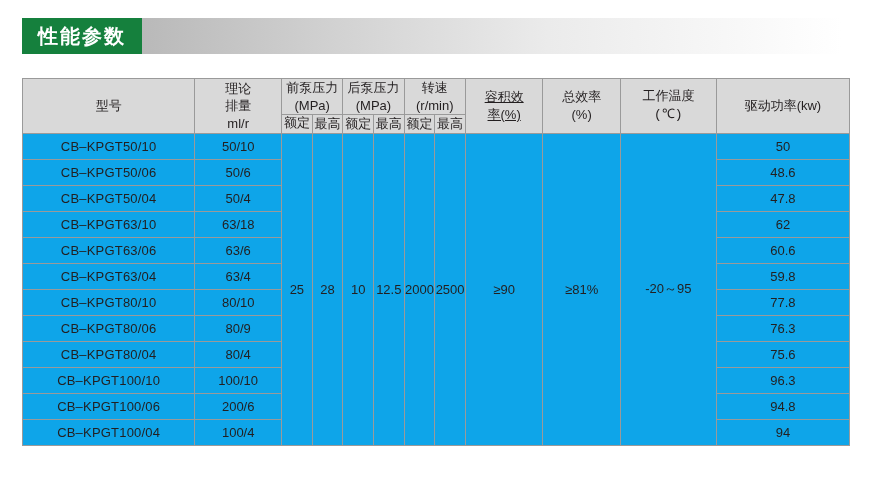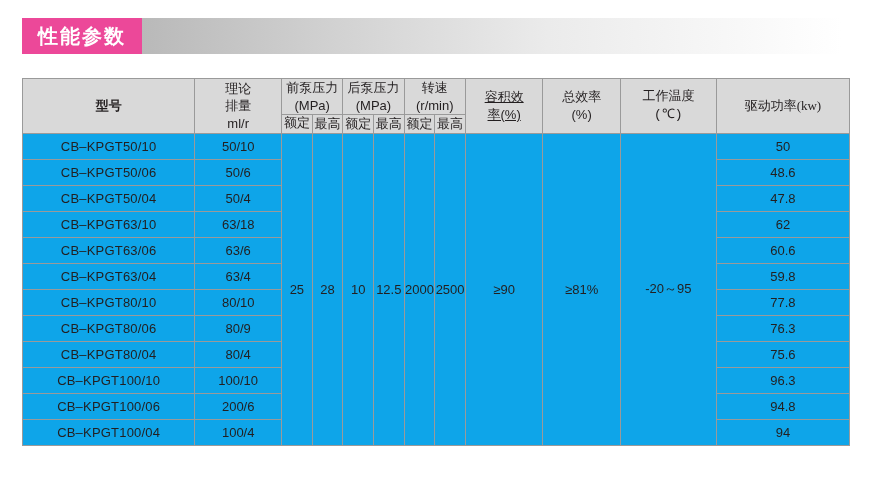--- a/index.html
+++ b/index.html
@@ -23,21 +23,21 @@
   
   .header {
     position: absolute;
     left: 22px;
     top: 18px;
     display: flex;
     align-items: stretch;
     height: 36px;
   }
   .title-badge {
-    background: #ec4899;
+    background: #15803d;
     color: #ffffff;
     font-size: 20px;
     font-weight: bold;
     letter-spacing: 2px;
     display: flex;
     align-items: center;
     justify-content: center;
     padding: 0 16px;
     height: 36px;
     box-sizing: border-box;
@@ -65,27 +65,27 @@
     vertical-align: middle;
     font-size: 13px;
     color: #231f20;
     padding: 0;
   }
   thead th {
     background: #d9d9d9;
     font-weight: normal;
     line-height: 1.35;
   }
-  .h-model { width: 148px; font-weight: bold; }
+  .h-model { width: 148px; }
   .h-disp { width: 74px; margin-top: 12px; }
   .h-sub { width: 52px; }
   .h-vol { width: 66px; text-decoration: underline; }
   .h-eff { width: 66px; }
   .h-temp { width: 82px; font-family: Liberation Mono, monospace; }
-  .h-power { width: 114px; font-family: Liberation Serif, serif; }
+  .h-power { width: 114px; }
   tbody td {
     height: 25px;
     background: #0ea5e9;
     font-size: 13px;
   }
   tbody td.model {
     letter-spacing: 0.2px;
   }
   .rowspan-cell {
     font-size: 13px;

